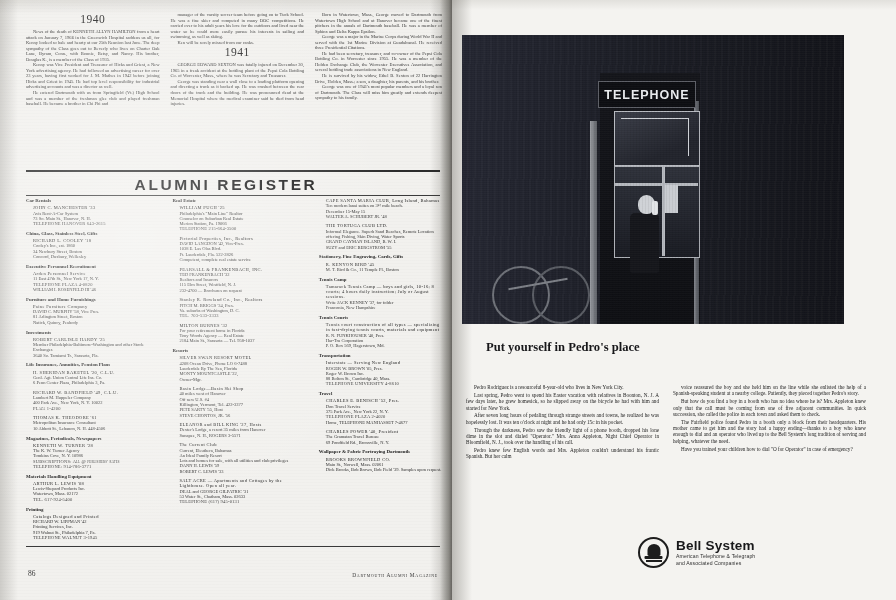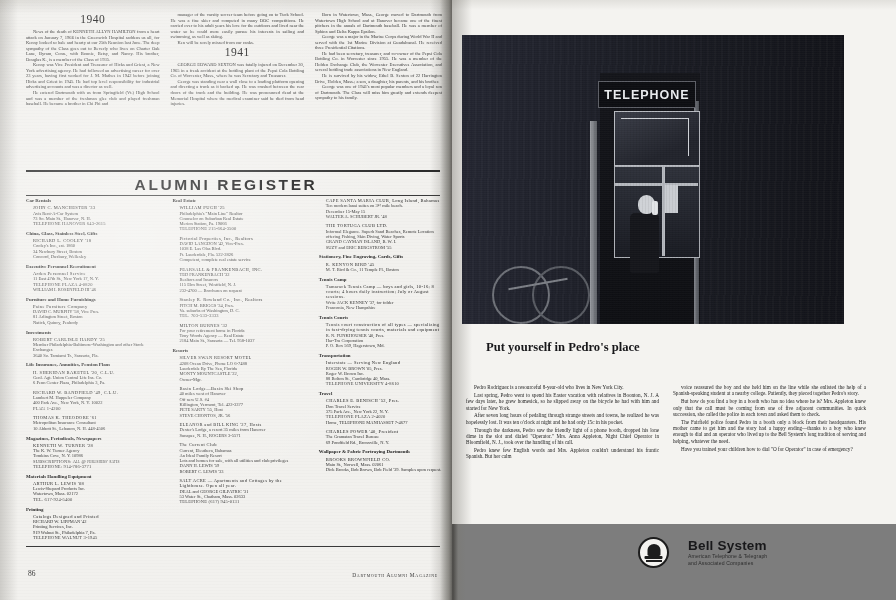--- a/index.html
+++ b/index.html
@@ -47,21 +47,21 @@
        rgba(60,58,54,.75) 50%,
        rgba(120,118,110,.30) 70%,
        rgba(255,255,255,0) 100%);
     pointer-events:none;
   }
 
   
   .leaf-right {
     position: absolute;
     left: 452px; top: 0;
-    width: 444px; height: 524px;
+    width: 444px; height: 600px;
     background: #f4f3f0;
     background-image:
       linear-gradient(to right, rgba(110,108,102,.42) 0px, rgba(255,255,255,0) 20px),
       linear-gradient(to bottom, rgba(160,158,150,.22) 0px, rgba(255,255,255,0) 10px);
   }
 
   
   .news {
     position:absolute;
     left:26px; top:12px; right:10px;
@@ -296,21 +296,21 @@
     line-height:6.35px;
     text-align:justify;
     color:#222;
   }
 
   .bell{
     position:absolute;
     left:186px; top:537px;
     display:flex;
     align-items:center;
-    gap:19px;
+    gap:7px;
   }
   .bell-mark{
     width:27px; height:27px;
     border-radius:50%;
     border:2px solid #1d1d1d;
     position:relative;
     background:#f4f3f0;
   }
   .bell-mark .b{
     position:absolute; left:50%; top:5px;

